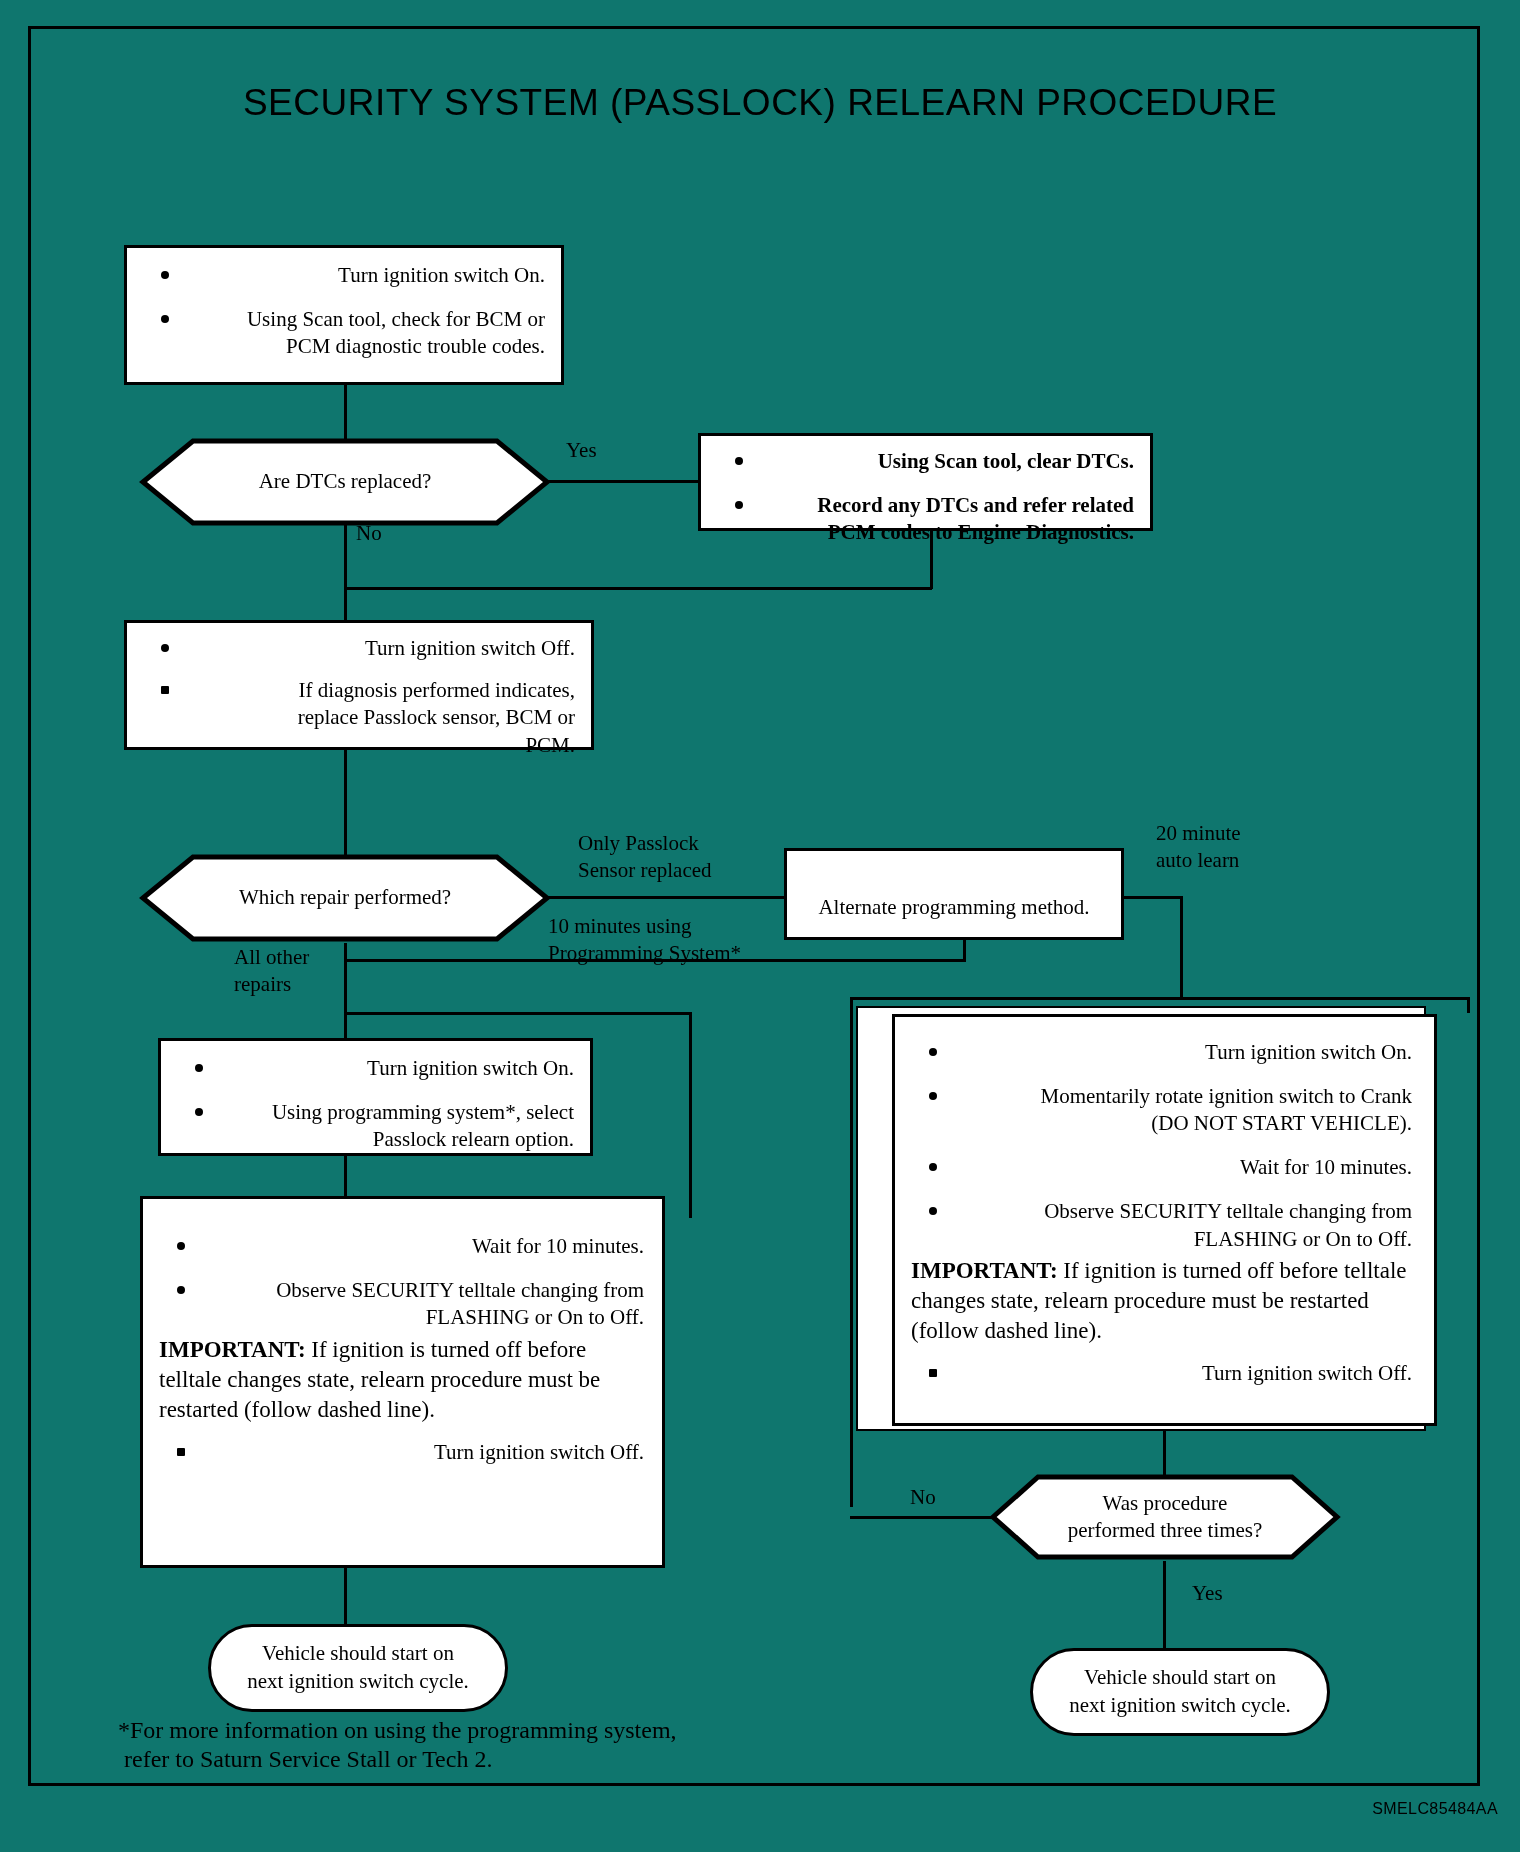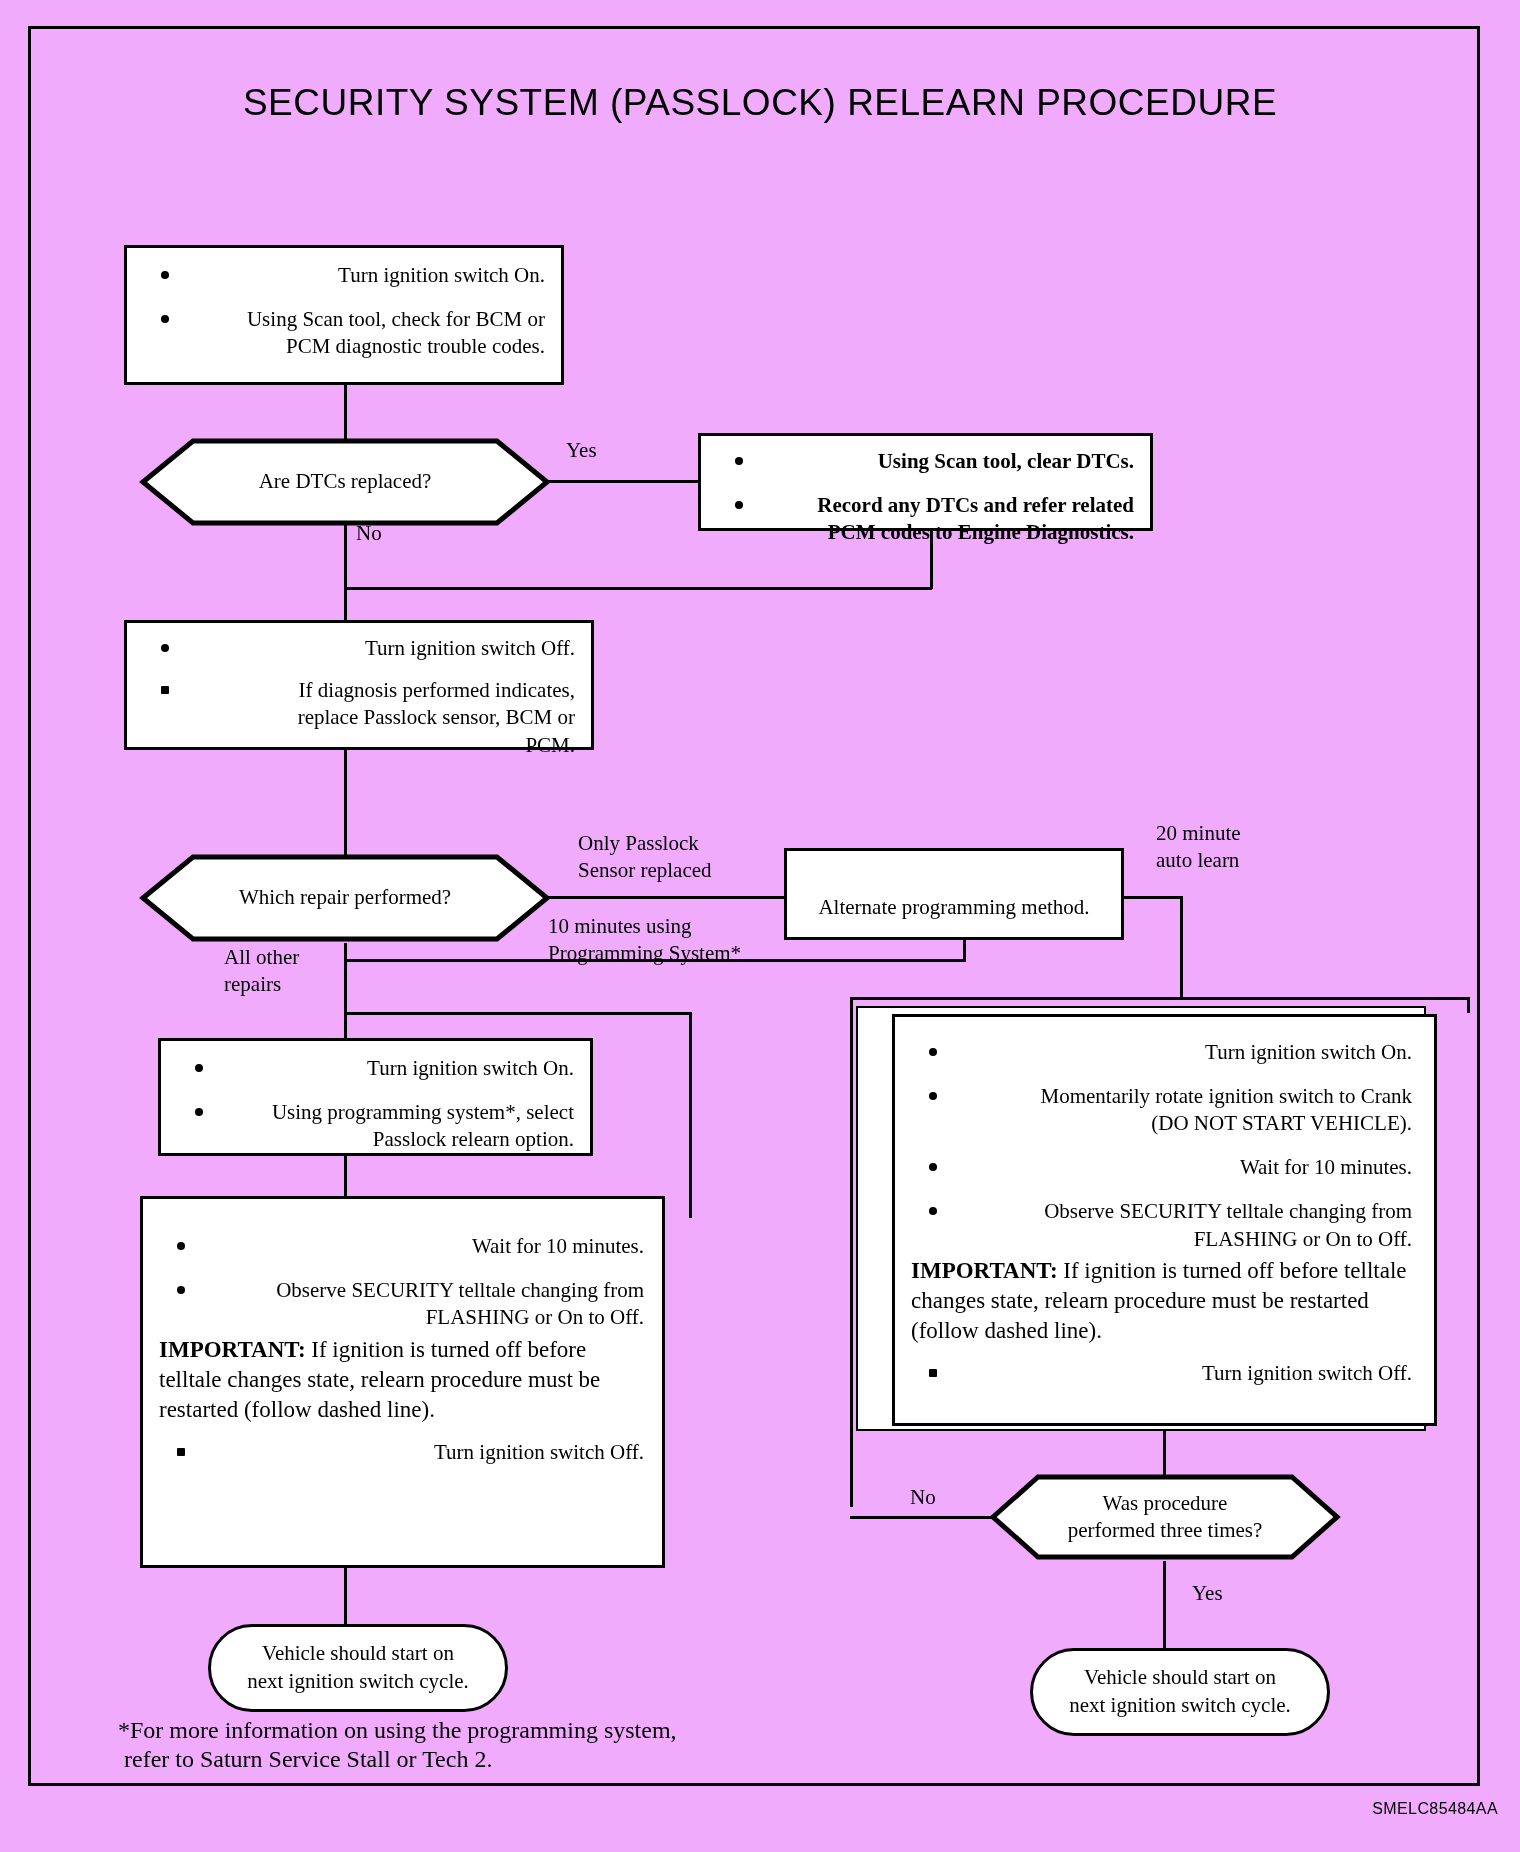--- a/index.html
+++ b/index.html
@@ -5,21 +5,21 @@
 <style>
   html,body{margin:0;padding:0;background:#ffffff;}
   body{
     font-family:"Liberation Serif", serif;
     color:#000;
   }
   #page{
     position:relative;
     width:1520px;
     height:1852px;
-    background:#f0abfc;
+    background:#0f766e;
     overflow:hidden;
   }
   
   .page-frame{
     position:absolute;
     left:28px; top:26px;
     width:1452px; height:1760px;
     border:3px solid #000;
     box-sizing:border-box;
   }
@@ -219,21 +219,21 @@
     <div class="hex-label">Which repair performed?</div>
   </div>
 
   <div class="lbl" style="left:578px; top:830px;">Only Passlock
 Sensor replaced</div>
   <div class="ln lnh" style="left:547px; top:896px; width:237px;"></div>
 
   <div class="lbl" style="left:548px; top:913px;">10 minutes using
 Programming System*</div>
 
-  <div class="lbl" style="left:224px; top:944px;">All other
+  <div class="lbl" style="left:234px; top:944px;">All other
 repairs</div>
   <div class="ln lnv" style="left:344px; top:943px; height:120px;"></div>
 
   <div class="ln lnv" style="left:963px; top:937px; height:25px;"></div>
   <div class="ln lnh" style="left:344px; top:959px; width:622px;"></div>
 
   <div class="box" style="left:784px; top:848px; width:340px; height:92px;">
     <div class="box-inner" style="height:100%;display:flex;align-items:center;justify-content:center;text-align:center;">
       <span>Alternate programming method.</span>
     </div>

